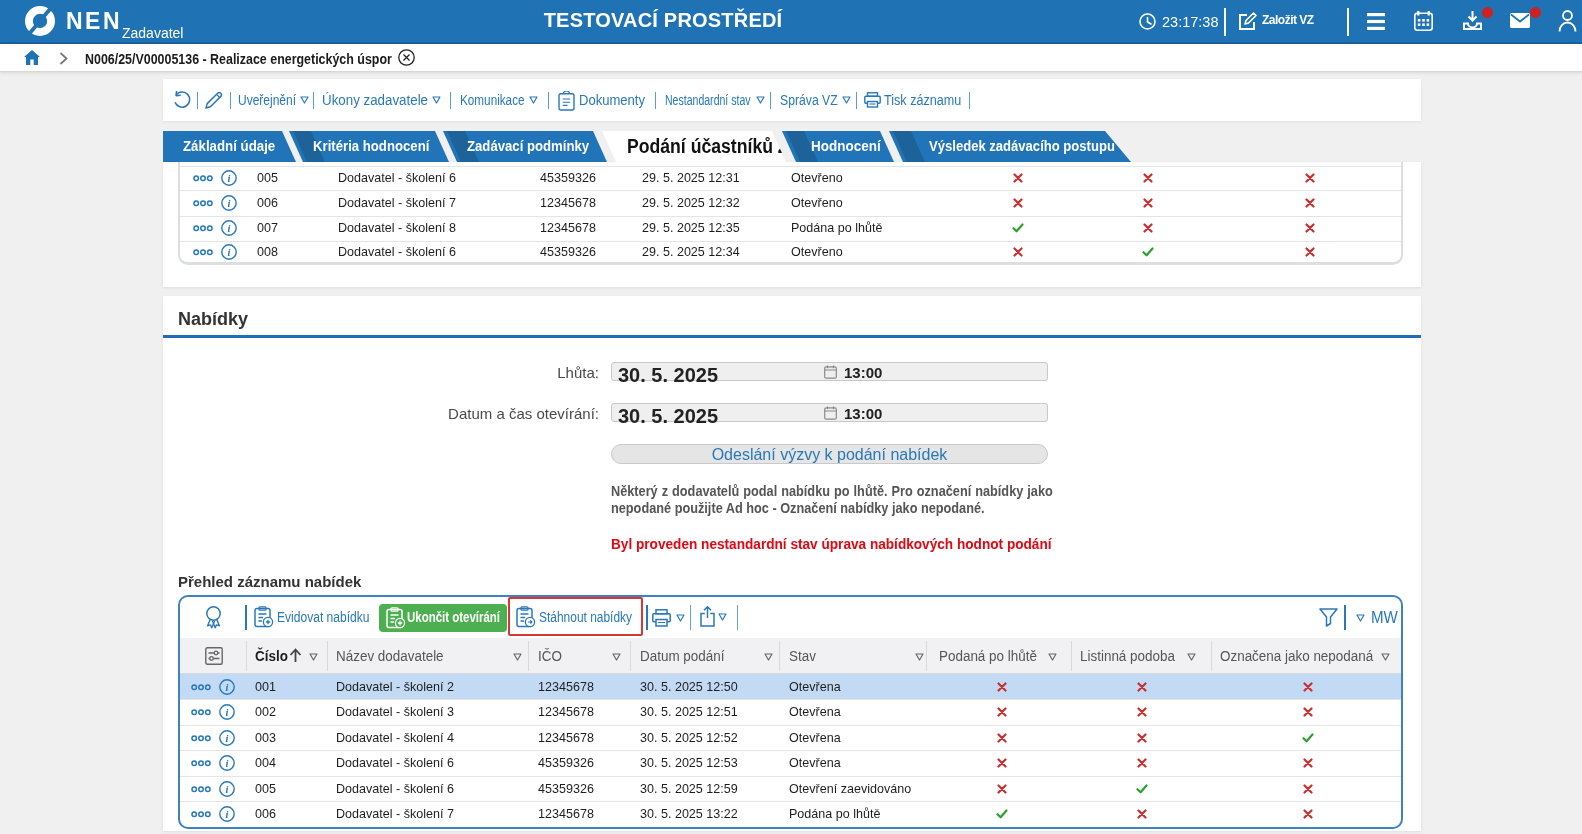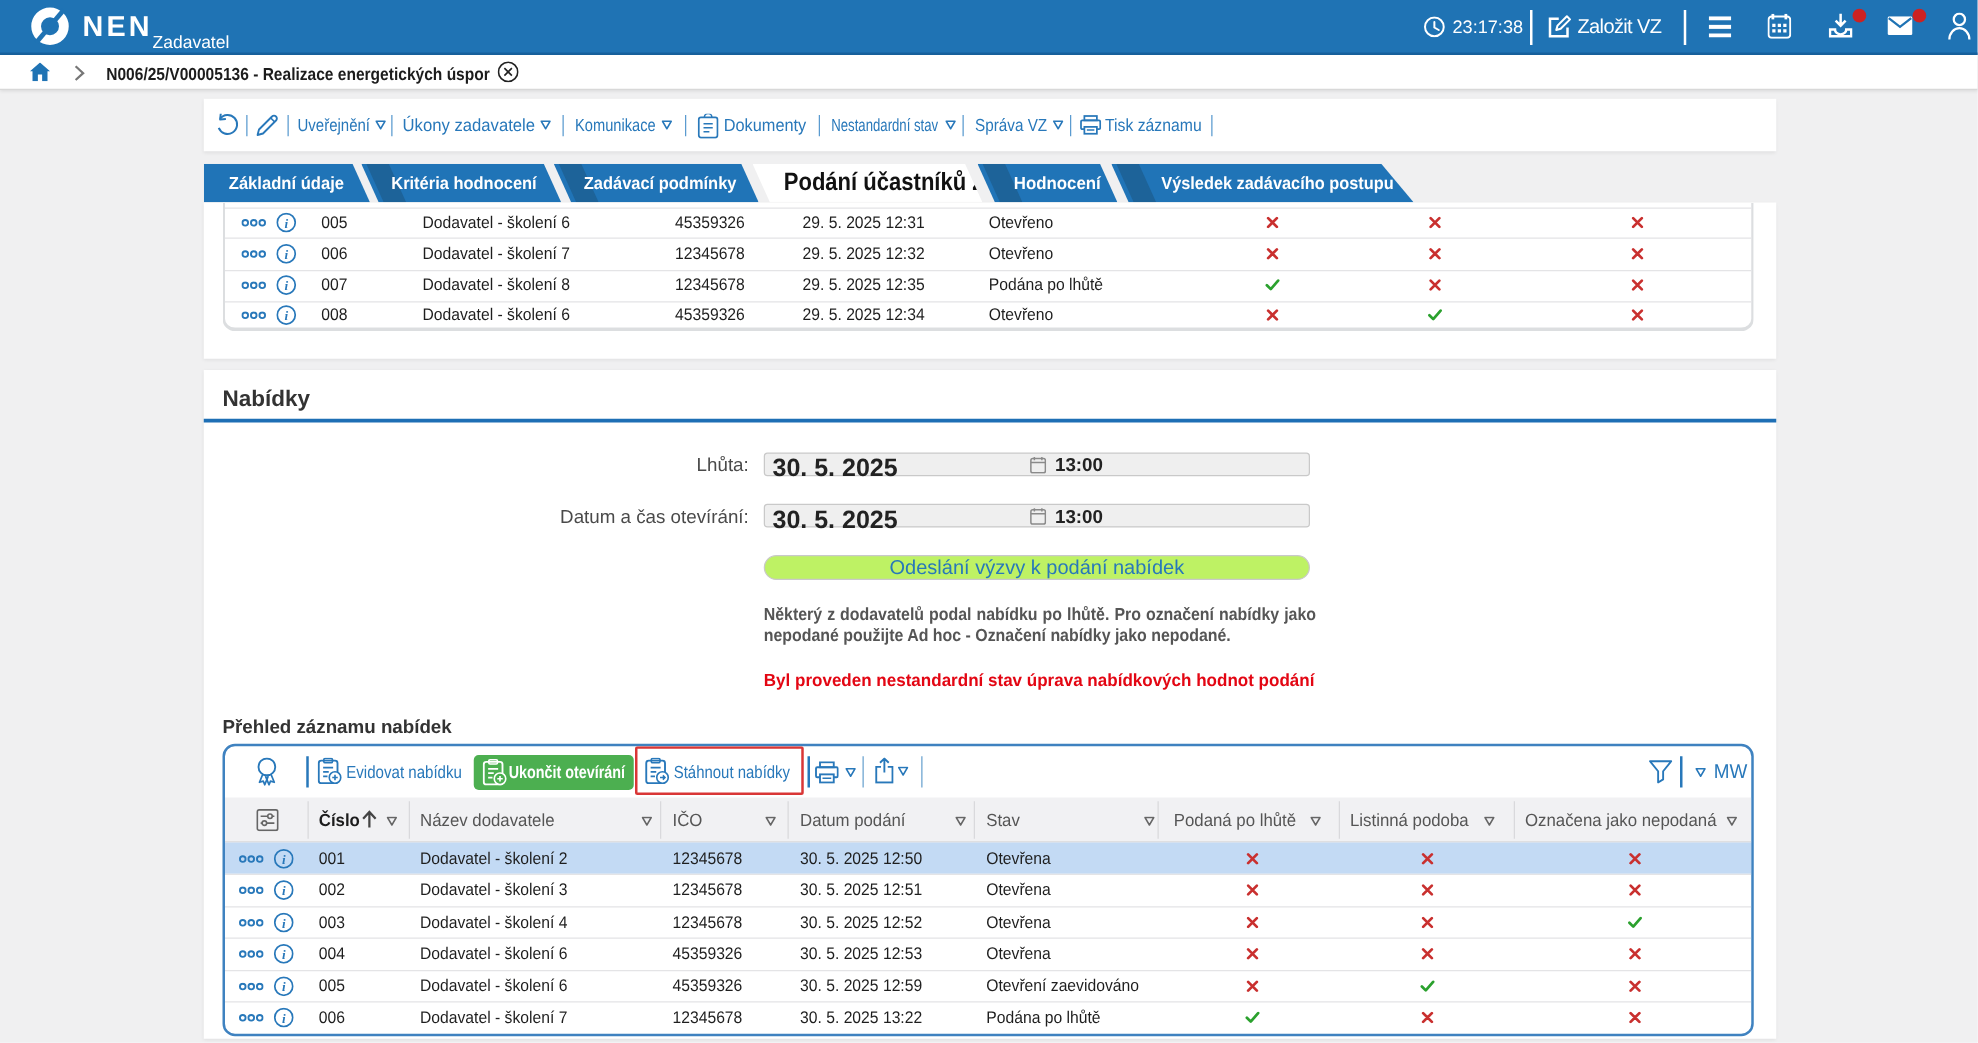--- a/index.html
+++ b/index.html
@@ -38,31 +38,32 @@
 <body>
 
 <div id="topbar">
 <svg class="abs" style="left:24px; top:5px;" width="32" height="32" viewBox="0 0 32 32">
       <path d="M16,1 A15,15 0 1,0 16,31 A15,15 0 1,0 16,1 M16,8.8 A7.2,7.2 0 1,1 16,23.2 A7.2,7.2 0 1,1 16,8.8" fill="#fff" fill-rule="evenodd"></path>
       <rect x="16" y="14.1" width="17" height="3.8" fill="#1f73b4" transform="rotate(130 16 16)"></rect>
       <rect x="16" y="14.1" width="17" height="3.8" fill="#1f73b4" transform="rotate(-50 16 16)"></rect>
     </svg>
 <div id="logo-nen">NEN</div>
     <div id="logo-sub">Zadavatel</div>
+<div class="ttl">TESTOVACÍ PROSTŘEDÍ</div>
 <svg class="abs" style="left:1139px; top:13px;" width="17" height="17" viewBox="0 0 17 17">
       <circle cx="8.5" cy="8.5" r="7.5" fill="none" stroke="#fff" stroke-width="1.6"></circle>
       <path d="M8.5 4.5 L8.5 9 L12 11" fill="none" stroke="#fff" stroke-width="1.6" stroke-linecap="round"></path>
     </svg>
 <div class="tb-txt" style="left:1162px; top:14px; font-size:14.5px;">23:17:38</div>
 <div class="tb-div" style="left:1224px;"></div>
 <svg class="abs" style="left:1238px; top:12px;" width="19" height="19" viewBox="0 0 19 19">
       <path d="M16 10 L16 17 L2 17 L2 3 L9 3" fill="none" stroke="#fff" stroke-width="2"></path>
       <path d="M7 12 L8 8.5 L15.5 1 L18 3.5 L10.5 11 Z" fill="none" stroke="#fff" stroke-width="1.6" stroke-linejoin="round"></path>
     </svg>
-<div class="tb-txt" style="left:1262px; top:13px; font-size:16px; font-weight:normal; letter-spacing:-0.5px;">Založit VZ</div>
+<div class="tb-txt" style="left:1262px; top:13px; font-size:12px; font-weight:bold; letter-spacing:-0.5px;">Založit VZ</div>
 <div class="tb-div" style="left:1347px;"></div>
 <svg class="abs" style="left:1367px; top:13px;" width="18" height="17" viewBox="0 0 18 17">
       <rect x="0" y="0" width="18" height="3.2" fill="#fff"></rect>
       <rect x="0" y="6.9" width="18" height="3.2" fill="#fff"></rect>
       <rect x="0" y="13.8" width="18" height="3.2" fill="#fff"></rect>
     </svg>
 <svg class="abs" style="left:1414px; top:11px;" width="19" height="20" viewBox="0 0 19 20">
       <rect x="0.8" y="2.2" width="17.4" height="17" rx="2.5" fill="none" stroke="#fff" stroke-width="1.6"></rect>
       <rect x="3.2" y="0" width="2.2" height="4.5" fill="#fff"></rect>
       <rect x="13.6" y="0" width="2.2" height="4.5" fill="#fff"></rect>
@@ -291,21 +292,21 @@
     </svg>
 <div class="lbl" style="left:236px; top:109px; width:200px;">Datum a čas otevírání:</div>
 <div class="inp" style="top:107px;">
       <span class="d">30. 5. 2025</span>
       <span class="t">13:00</span>
     </div>
 <svg class="abs" style="left:661px; top:110px;" width="13" height="14" viewBox="0 0 13 14">
       <rect x="0.7" y="1.8" width="11.6" height="11.4" rx="1.5" fill="none" stroke="#8a8a8a" stroke-width="1.2"></rect>
       <path d="M3.5 0.5 L3.5 3.2 M9.5 0.5 L9.5 3.2 M0.7 5 L12.3 5" stroke="#8a8a8a" stroke-width="1.2"></path>
     </svg>
-<div style="position:absolute; left:448px; top:148px; width:437px; height:20px; background:#bef264; border:1px solid #c9c9c9; border-radius:10px; text-align:center; line-height:19px; font-size:16px; color:#2878ba;">Odeslání výzvy k podání nabídek</div>
+<div style="position:absolute; left:448px; top:148px; width:437px; height:20px; background:#e5e5e5; border:1px solid #c9c9c9; border-radius:10px; text-align:center; line-height:19px; font-size:16px; color:#2878ba;">Odeslání výzvy k podání nabídek</div>
 <div style="position:absolute; left:448px; top:187px; width:486px; font-size:14px; font-weight:bold; color:#555; line-height:17px; transform:scaleX(0.909); transform-origin:0 0;">
       <div style="text-align:justify; text-align-last:justify;">Některý z dodavatelů podal nabídku po lhůtě. Pro označení nabídky jako</div>
       <div>nepodané použijte Ad hoc - Označení nabídky jako nepodané.</div>
     </div>
 <div style="position:absolute; left:448px; top:240px; font-size:14px; font-weight:bold; color:#e30613; transform:scaleX(0.973); transform-origin:0 0;">Byl proveden nestandardní stav úprava nabídkových hodnot podání</div>
 <div style="position:absolute; left:15px; top:277px; font-size:15px; font-weight:bold; color:#333;">Přehled záznamu nabídek</div>
 <div id="t2">
 <svg class="abs" style="left:24px; top:9px;" width="19" height="23" viewBox="0 0 19 23">
         <circle cx="9.5" cy="7.5" r="6.7" fill="none" stroke="#2878ba" stroke-width="1.5"></circle>
         <path d="M6.3 13.2 L3.6 19.8 L6.6 18.9 L7.8 21.8 L10.6 14.9" fill="none" stroke="#2878ba" stroke-width="1.4" stroke-linejoin="round"></path>

